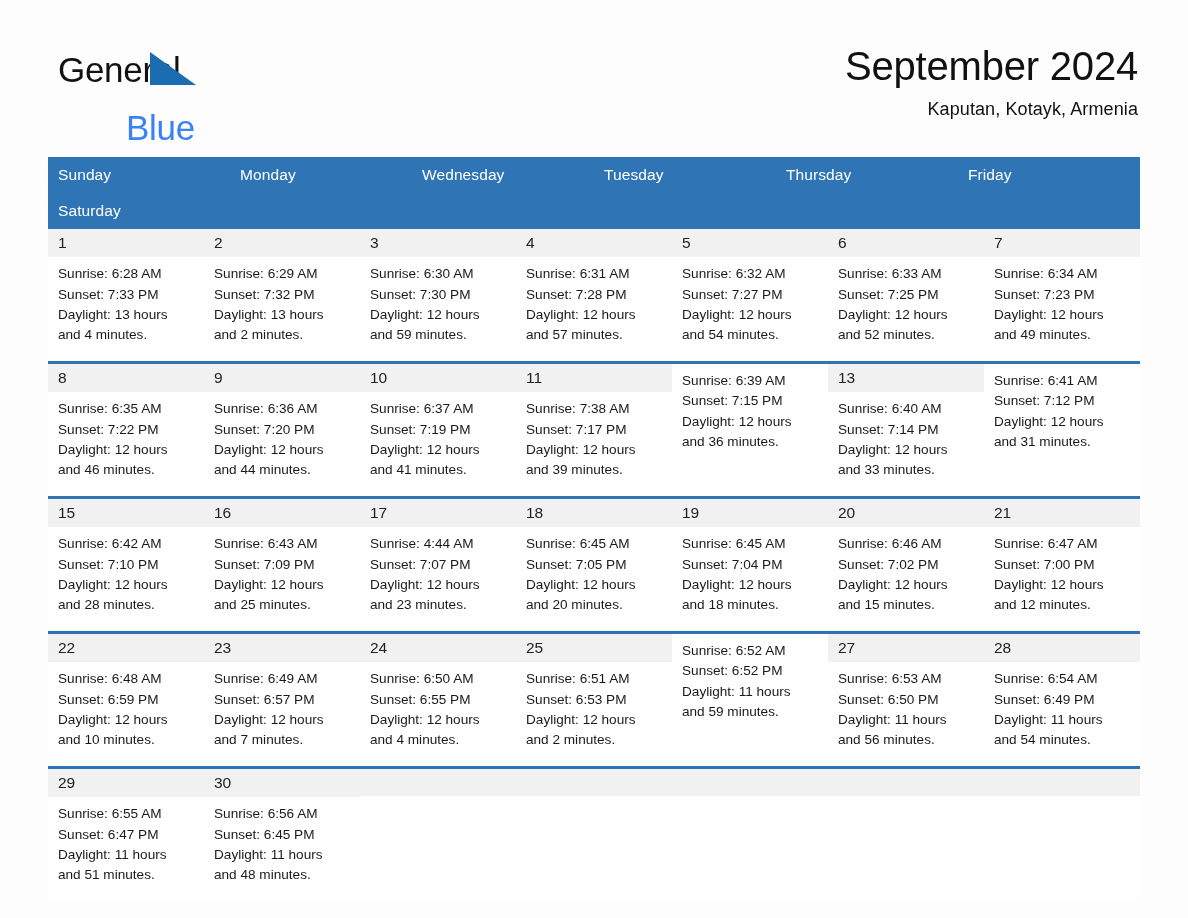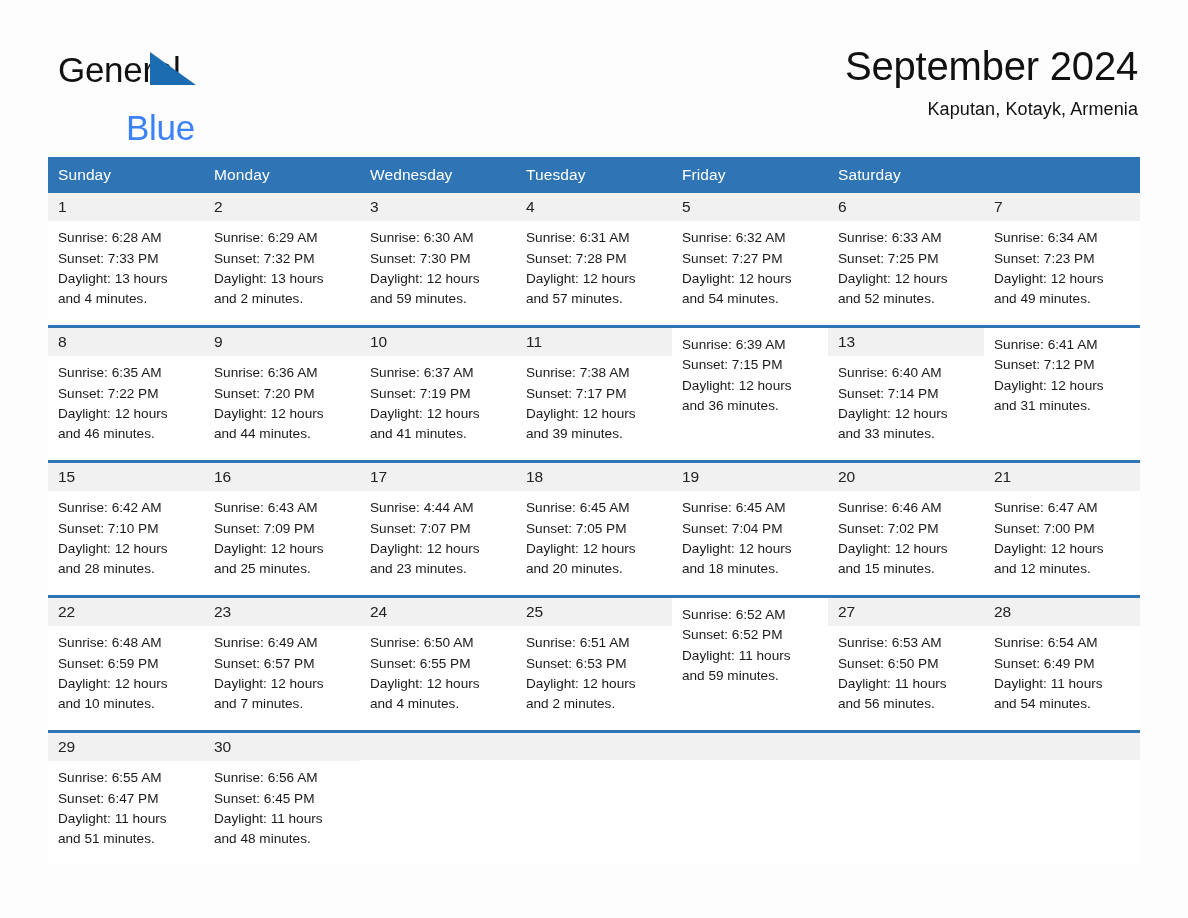--- a/index.html
+++ b/index.html
@@ -86,21 +86,21 @@
   }
 
   
   .calendar {
     width: 1092px;
     margin-top: 45px;
   }
 
   .dow-row {
     display: grid;
-    grid-template-columns: repeat(7, 1fr);
+    grid-template-columns: repeat(6, 1fr);
     background: #2f74b5;
   }
   .dow-cell {
     padding: 9px 0 9px 10px;
     color: #ffffff;
     font-size: 15.5px;
     font-weight: 400;
     letter-spacing: 0.1px;
   }
 
@@ -155,20 +155,21 @@
 
   </div>
 
   <div class="calendar">
 
     <div class="dow-row">
       <div class="dow-cell">Sunday</div>
       <div class="dow-cell">Monday</div>
       <div class="dow-cell">Wednesday</div>
       <div class="dow-cell">Tuesday</div>
+      <div class="dow-cell">Thursday</div>
       <div class="dow-cell">Friday</div>
       <div class="dow-cell">Saturday</div>
     </div>
 
     <div class="week-row first">
       <div class="day-cell">
         <div class="day-number-band">1</div>
         <div class="day-body">
           <div>Sunrise: 6:28 AM</div>
           <div>Sunset: 7:33 PM</div>

